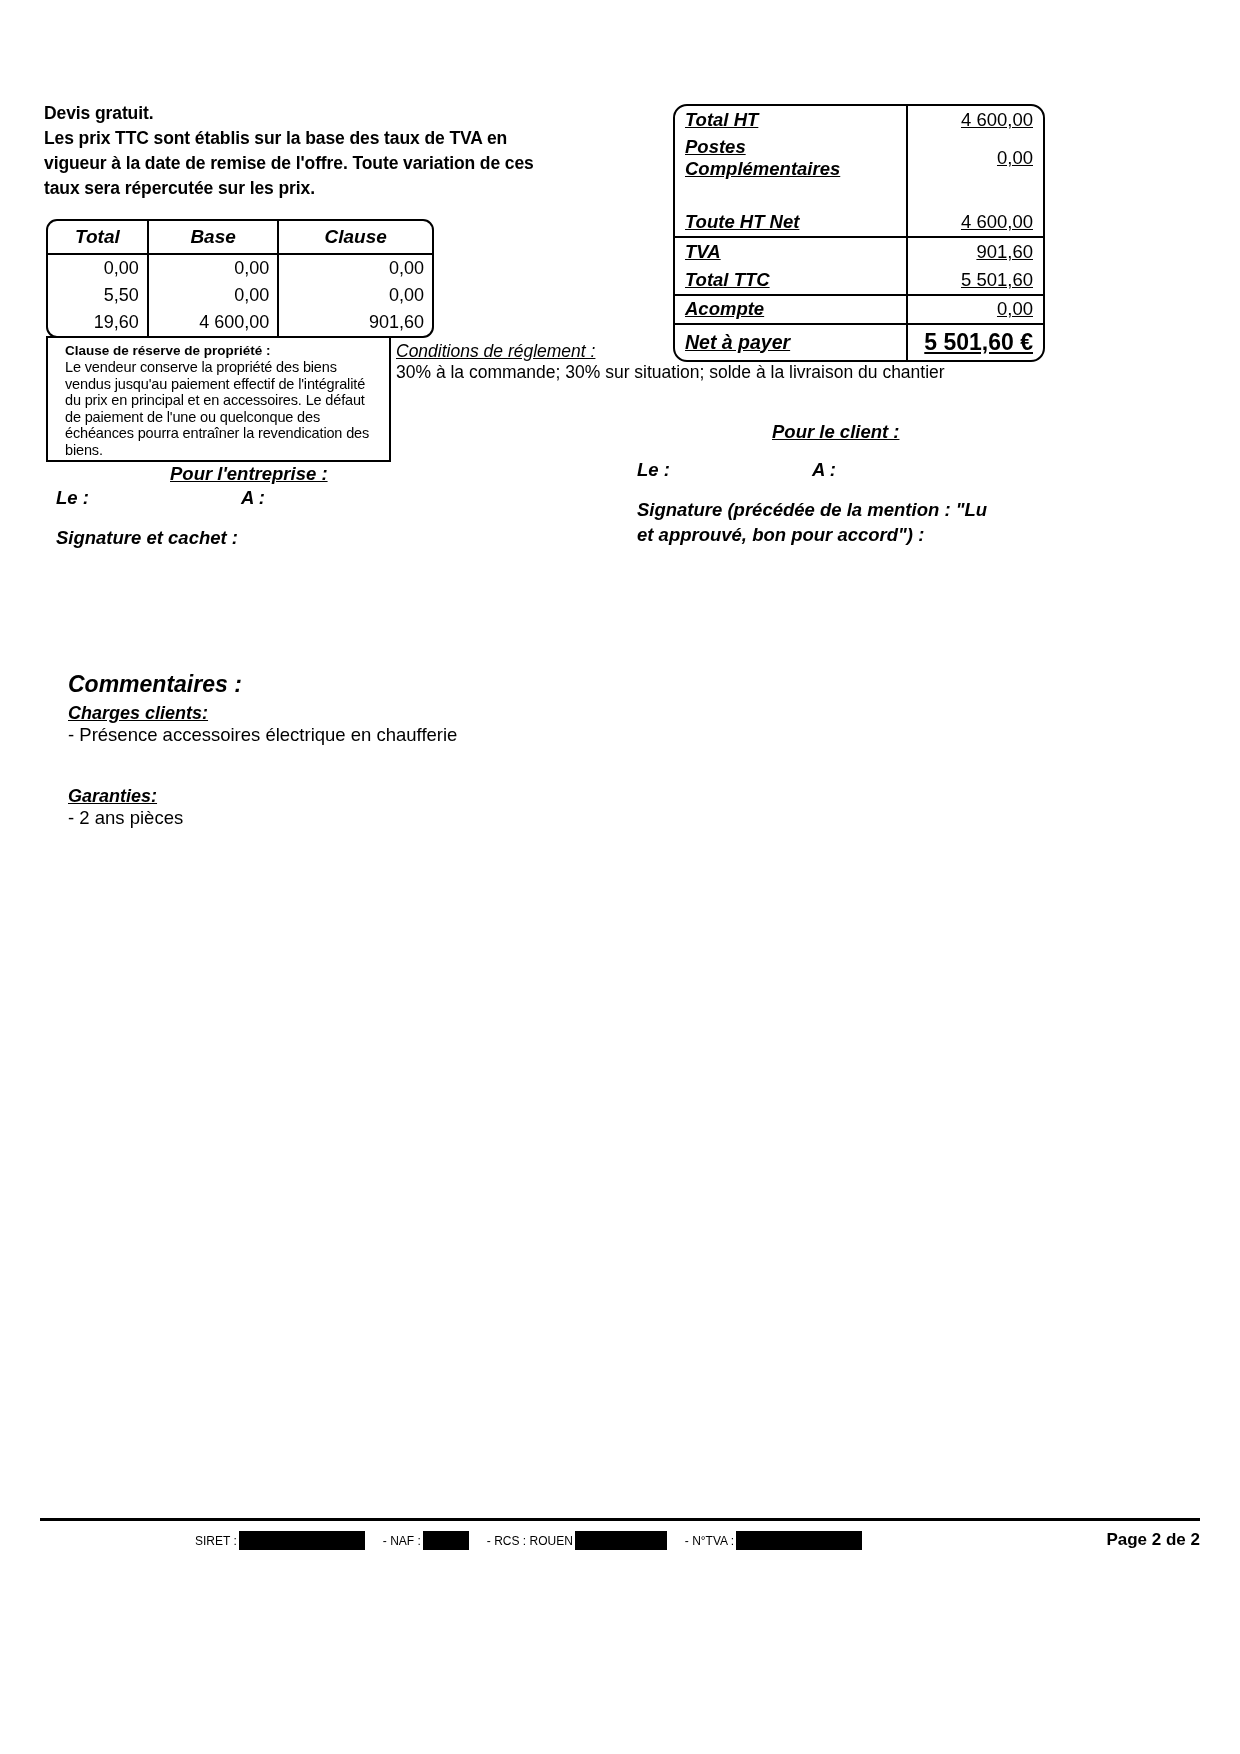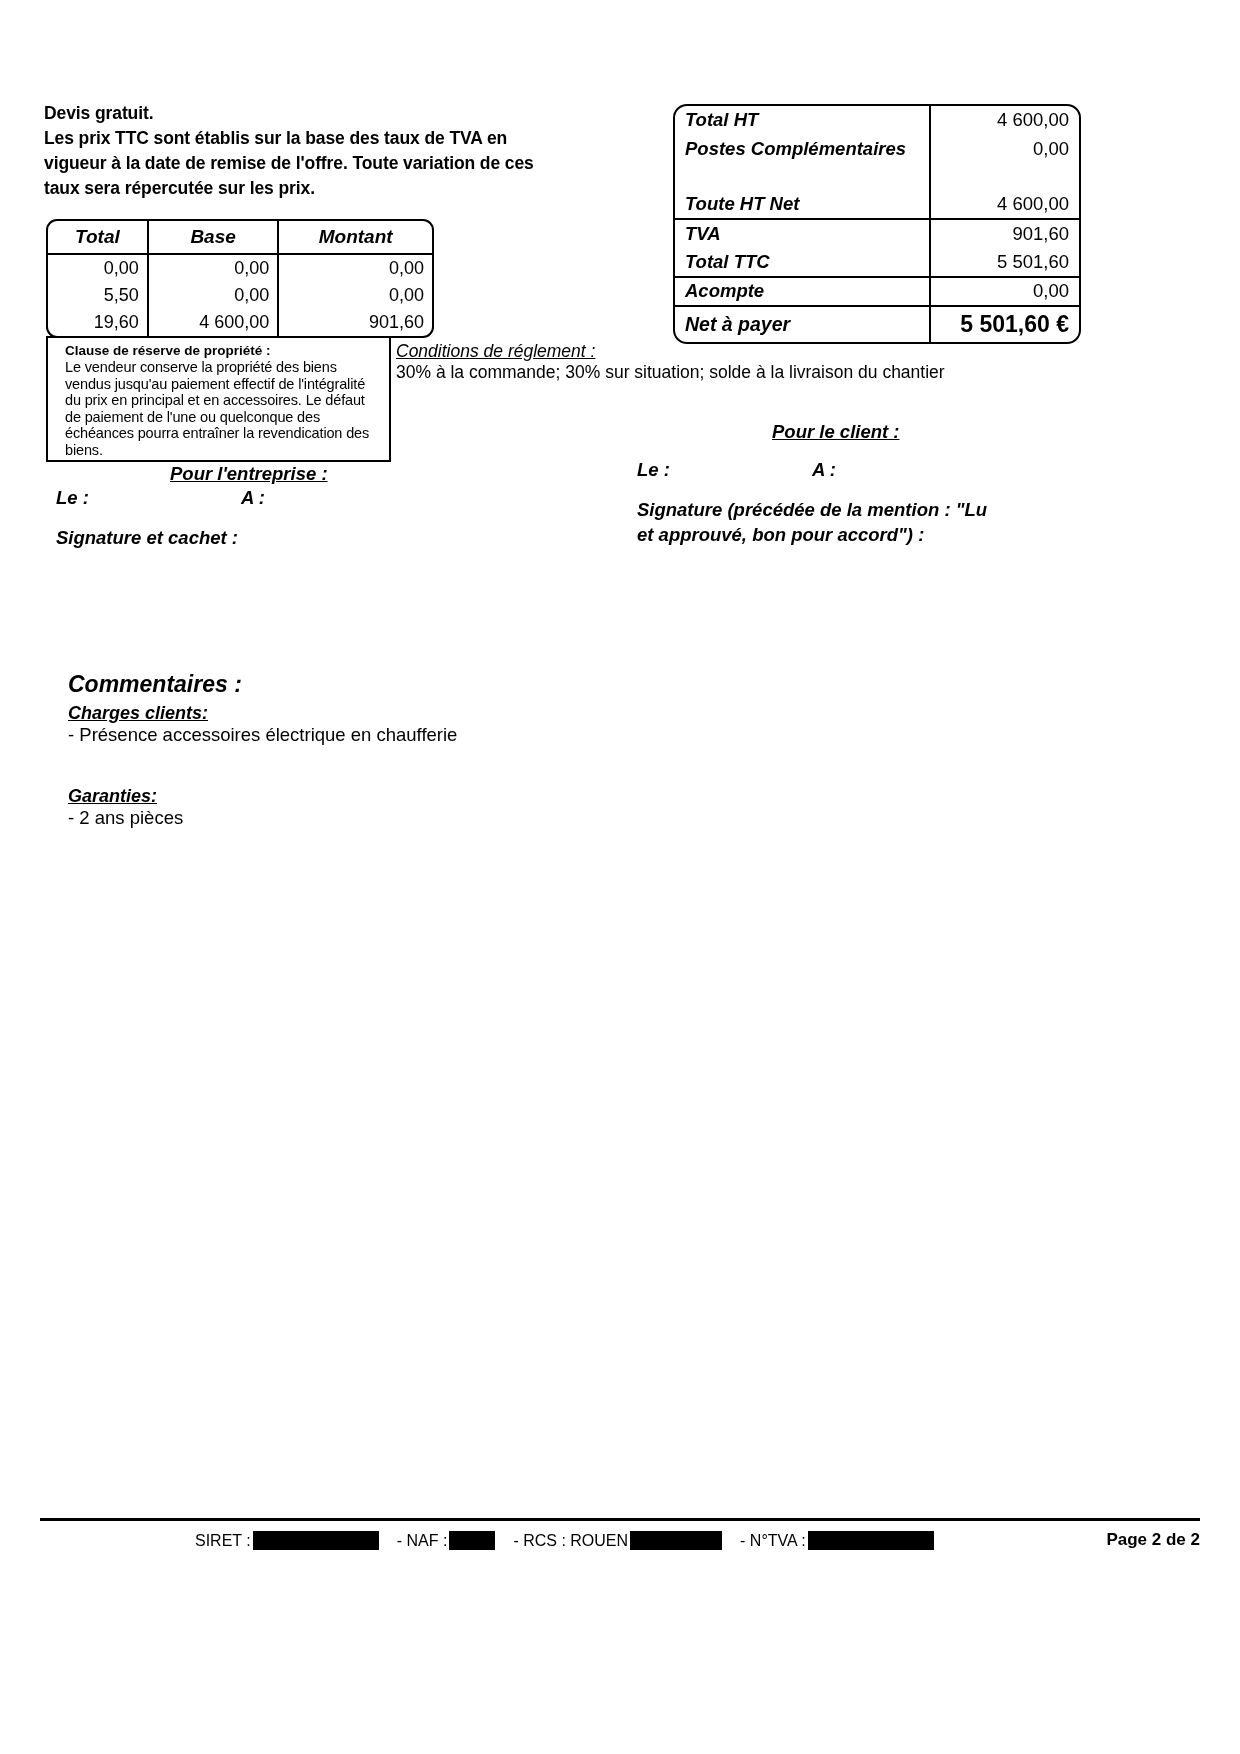--- a/index.html
+++ b/index.html
@@ -108,26 +108,27 @@
     top: 361px;
     width: 620px;
     font-size: 17.5px;
     line-height: 22px;
   }
 
   
   #totals-box {
     left: 673px;
     top: 104px;
-    width: 408px;
+    width: 372px;
     border: 2px solid #000;
     border-radius: 14px;
     box-sizing: border-box;
     background: #fff;
     overflow: hidden;
+    text-decoration: underline;
   }
   #totals-box table {
     border-collapse: collapse;
     width: 100%;
     table-layout: fixed;
   }
   #totals-box td {
     font-size: 18.5px;
     padding: 1px 10px 2px 10px;
     box-sizing: border-box;
@@ -233,21 +234,21 @@
     font-size: 15.5px;
   }
   #footer-legal {
     position: absolute;
     left: 155px;
     top: 3px;
     display: flex;
     align-items: center;
     gap: 0px;
     white-space: nowrap;
-    font-size: 16px;
+    font-size: 12px;
   }
   #footer-legal .seg { display: inline-flex; align-items: center; }
   .redact {
     display: inline-block;
     background: #000;
     height: 19px;
     vertical-align: middle;
     margin: 0 2px;
   }
   .sep-dash { padding: 0 8px; }
@@ -268,21 +269,21 @@
   <span class="line">vigueur à la date de remise de l'offre. Toute variation de ces</span>
   <span class="line">taux sera répercutée sur les prix.</span>
 </div>
 
 <div class="abs" id="vat-table">
   <table>
     <thead>
       <tr>
         <th class="col-taux">Total</th>
         <th class="col-base">Base</th>
-        <th class="col-mont">Montant</th>
+        <th class="col-mont">Clause</th>
       </tr>
     </thead>
     <tbody>
       <tr>
         <td class="col-taux">0,00</td>
         <td class="col-base">0,00</td>
         <td class="col-mont">0,00</td>
       </tr>
       <tr>
         <td class="col-taux">5,50</td>

